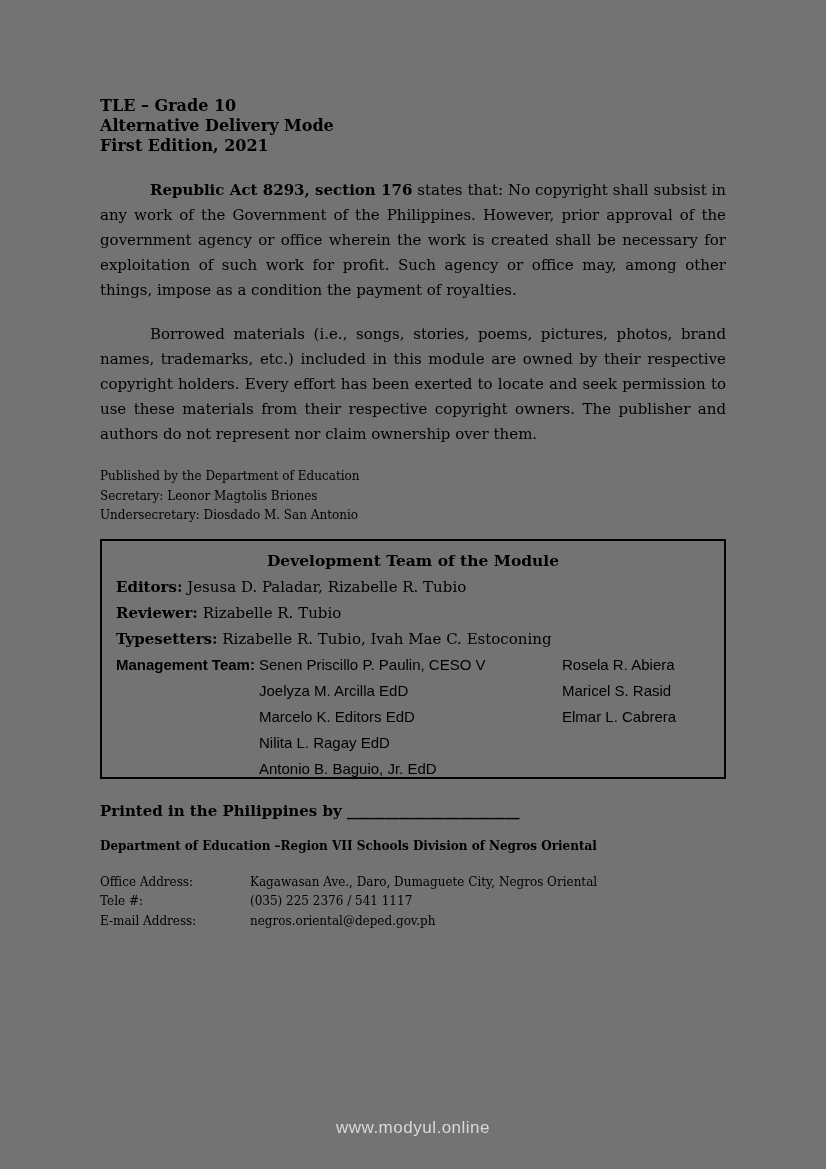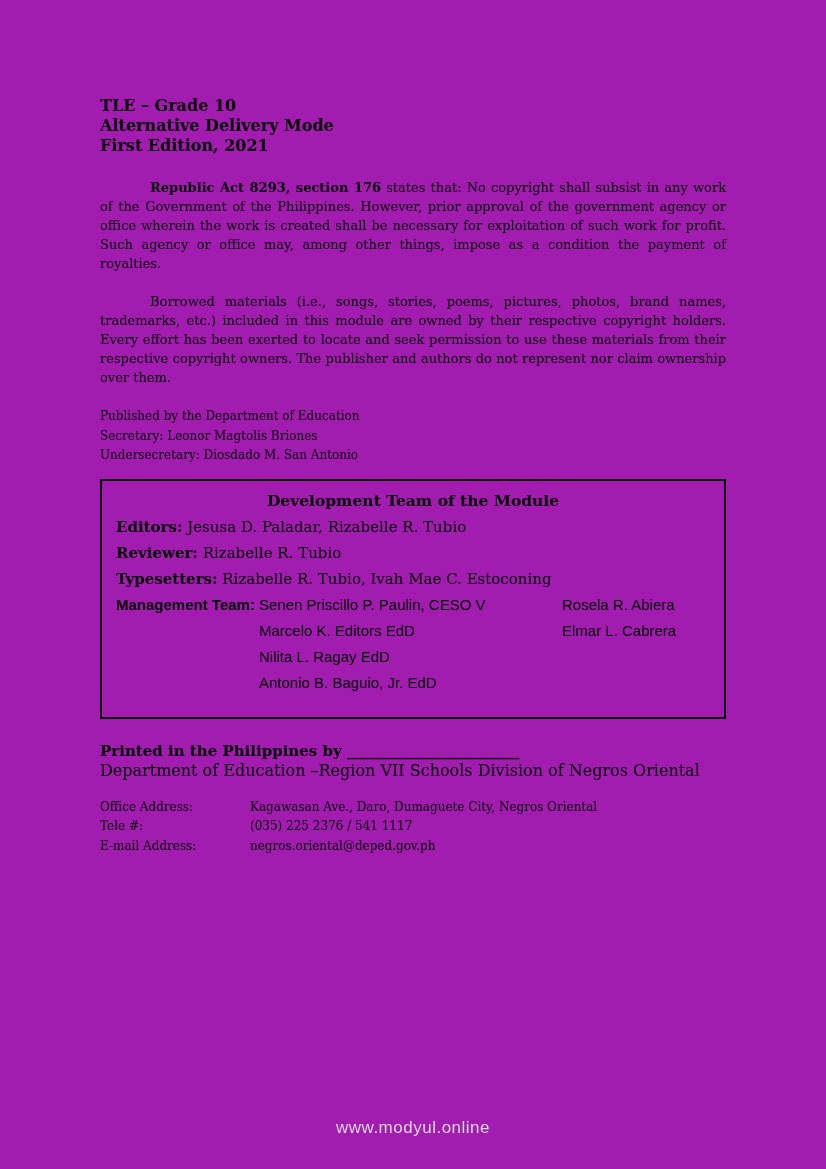--- a/index.html
+++ b/index.html
@@ -1,40 +1,40 @@
 <!DOCTYPE html>
 <html><head>
 <meta charset="utf-8">
 <style>
   * { margin:0; padding:0; box-sizing:border-box; }
   html,body { background:#888; }
   .page {
     position:relative;
     width:826px; height:1169px;
-    background:#a21caf;
+    background:#737373;
     color:#000000;
     font-family:"DejaVu Serif", serif;
     overflow:hidden;
     margin:0 auto;
   }
   .content {
     position:absolute;
     left:100px; top:0;
     width:626px;
     padding-top:96px;
   }
   .doc-header {
     font-weight:bold;
     font-size:16px;
     line-height:20px;
     white-space:nowrap;
   }
   .para {
-    font-size:13px;
-    line-height:19px;
+    font-size:15px;
+    line-height:25px;
     text-align:justify;
     text-indent:50px;
   }
   .p1 { margin-top:22px; }
   .p2 { margin-top:19px; }
   .publisher {
     margin-top:20px;
     font-size:12px;
     line-height:19.6px;
   }
@@ -70,22 +70,23 @@
   .mgmt-name  { flex:0 0 303px; }
   .mgmt-right { flex:1; }
   .printed-line {
     margin-top:22px;
     font-weight:bold;
     font-size:15px;
     line-height:20px;
     white-space:nowrap;
   }
   .division-line {
-    font-weight:normal;
-    font-size:16px;
+    margin-top:15px;
+    font-weight:bold;
+    font-size:12px;
     line-height:20px;
     white-space:nowrap;
   }
   .contact {
     margin-top:17px;
     font-size:12px;
     line-height:19.6px;
   }
   .contact-label {
     display:inline-block;
@@ -132,20 +133,25 @@
       <div class="team-row"><b>Typesetters:</b> <span>Rizabelle R. Tubio, Ivah Mae C. Estoconing</span></div>
 
       <div class="mgmt-section">
         <div class="mgmt-row">
           <span class="mgmt-label">Management Team:</span>
           <span class="mgmt-name">Senen Priscillo P. Paulin, CESO V</span>
           <span class="mgmt-right">Rosela R. Abiera</span>
         </div>
         <div class="mgmt-row">
           <span class="mgmt-label"></span>
+          <span class="mgmt-name">Joelyza M. Arcilla EdD</span>
+          <span class="mgmt-right">Maricel S. Rasid</span>
+        </div>
+        <div class="mgmt-row">
+          <span class="mgmt-label"></span>
           <span class="mgmt-name">Marcelo K. Editors EdD</span>
           <span class="mgmt-right">Elmar L. Cabrera</span>
         </div>
         <div class="mgmt-row">
           <span class="mgmt-label"></span>
           <span class="mgmt-name">Nilita L. Ragay EdD</span>
           <span class="mgmt-right"></span>
         </div>
         <div class="mgmt-row">
           <span class="mgmt-label"></span>

